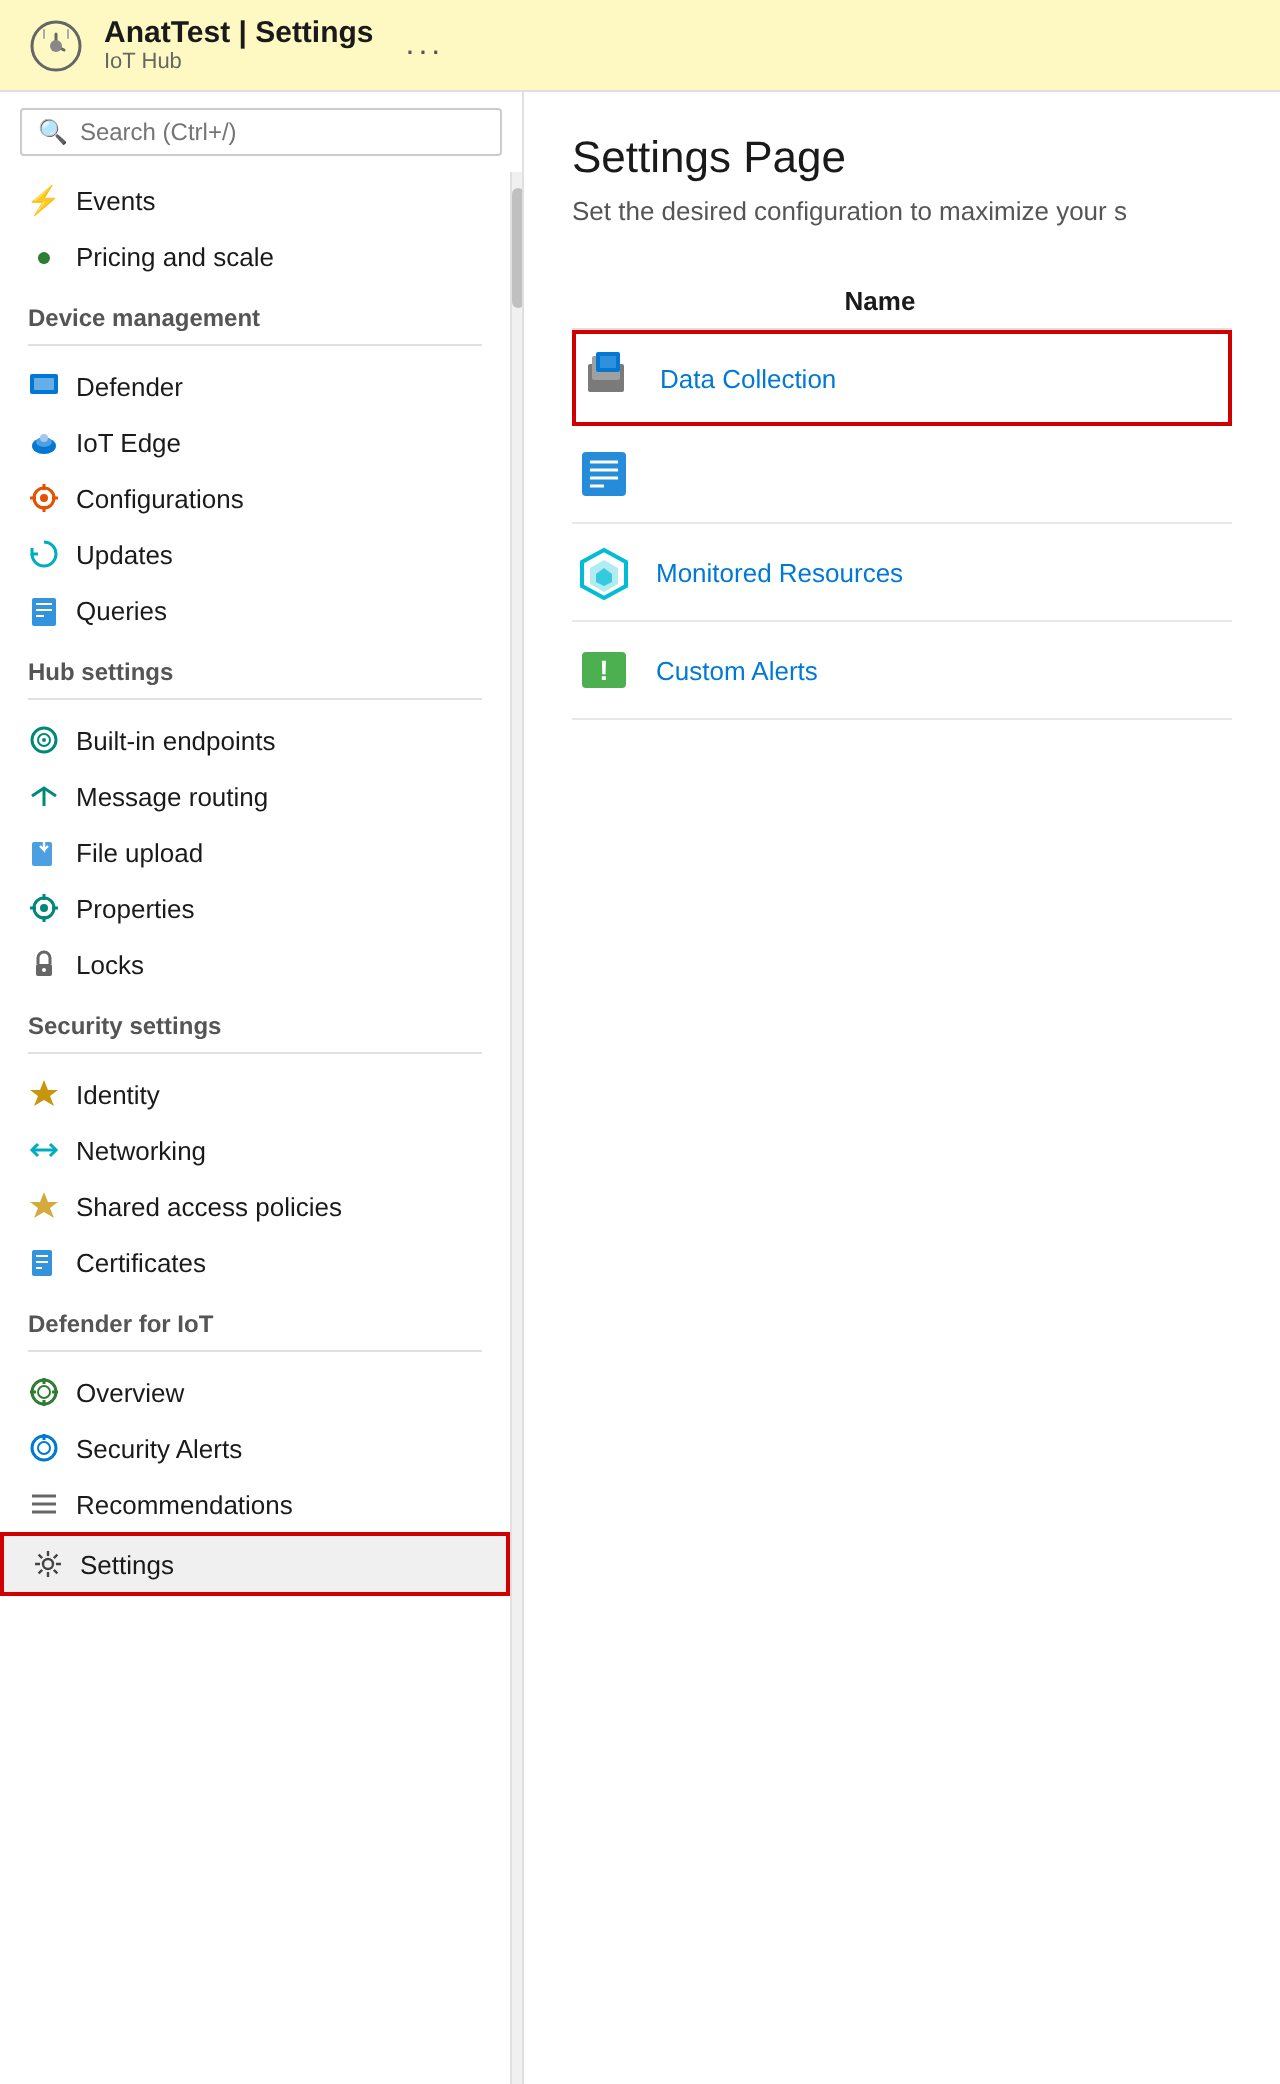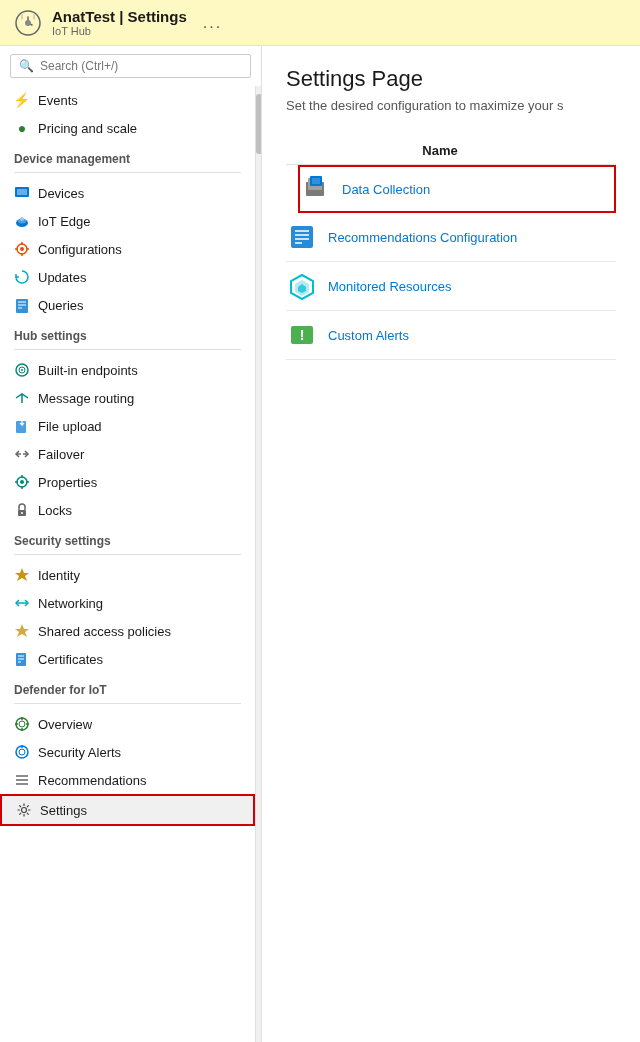--- a/index.html
+++ b/index.html
@@ -157,21 +157,20 @@
     .table-row {
       display: flex;
       align-items: center;
       padding: 8px 0;
       border-bottom: 1px solid #e8e8e8;
       cursor: pointer;
     }
     .table-row.selected {
       border: 2px solid #d00000;
       background: #fff;
-      margin-left: 12px;
     }
 
     .row-icon {
       width: 32px;
       height: 32px;
       display: flex;
       align-items: center;
       justify-content: center;
       margin-right: 10px;
       flex-shrink: 0;
@@ -258,21 +257,21 @@
 
         <div class="section-label">Device management</div>
         <hr class="section-divider">
         <div class="sidebar-item">
           <span class="item-icon icon-blue">
             <svg width="16" height="16" viewBox="0 0 16 16">
                 <rect x="1" y="2" width="14" height="10" rx="1" fill="#0078d4"></rect>
                 <rect x="3" y="4" width="10" height="6" rx="0.5" fill="#fff" opacity="0.4"></rect>
               </svg>
           </span>
-          <span>Devices</span>
+          <span>Defender</span>
         </div>
         <div class="sidebar-item">
           <span class="item-icon icon-blue">
             <svg width="16" height="16" viewBox="0 0 16 16">
                 <ellipse cx="8" cy="10" rx="6" ry="4" fill="#0078d4"></ellipse>
                 <ellipse cx="8" cy="8" rx="4" ry="2.5" fill="#50a0e0"></ellipse>
                 <circle cx="8" cy="6" r="2" fill="#a0c8f0"></circle>
               </svg>
           </span>
           <span>IoT Edge</span>
@@ -334,31 +333,20 @@
         </div>
         <div class="sidebar-item">
           <span class="item-icon icon-blue">
             <svg width="16" height="16" viewBox="0 0 16 16">
                 <rect x="2" y="3" width="10" height="12" rx="1" fill="#0078d4" opacity="0.7"></rect>
                 <polyline points="8,1 8,7 6,5" fill="none" stroke="#fff" stroke-width="1.2"></polyline>
                 <line x1="8" y1="7" x2="10" y2="5" stroke="#fff" stroke-width="1.2"></line>
               </svg>
           </span>
           <span>File upload</span>
-        </div>
-        <div class="sidebar-item">
-          <span class="item-icon icon-grey">
-            <svg width="16" height="16" viewBox="0 0 16 16">
-                <line x1="2" y1="8" x2="7" y2="8" stroke="#666" stroke-width="1.5"></line>
-                <line x1="9" y1="8" x2="14" y2="8" stroke="#666" stroke-width="1.5"></line>
-                <polyline points="5,5 2,8 5,11" fill="none" stroke="#666" stroke-width="1.5"></polyline>
-                <polyline points="11,5 14,8 11,11" fill="none" stroke="#666" stroke-width="1.5"></polyline>
-              </svg>
-          </span>
-          <span>Failover</span>
         </div>
         <div class="sidebar-item">
           <span class="item-icon icon-teal">
             <svg width="16" height="16" viewBox="0 0 16 16">
                 <circle cx="8" cy="8" r="5" fill="none" stroke="#00897b" stroke-width="1.5"></circle>
                 <circle cx="8" cy="8" r="2" fill="#00897b"></circle>
                 <line x1="8" y1="1" x2="8" y2="4" stroke="#00897b" stroke-width="1.5"></line>
                 <line x1="8" y1="12" x2="8" y2="15" stroke="#00897b" stroke-width="1.5"></line>
                 <line x1="1" y1="8" x2="4" y2="8" stroke="#00897b" stroke-width="1.5"></line>
                 <line x1="12" y1="8" x2="15" y2="8" stroke="#00897b" stroke-width="1.5"></line>
@@ -494,21 +482,20 @@
       <div class="table-row">
         <div class="row-icon">
           <svg width="30" height="30" viewBox="0 0 30 30">
             <rect x="4" y="4" width="22" height="22" rx="2" fill="#0078d4" opacity="0.85"></rect>
             <line x1="8" y1="9" x2="22" y2="9" stroke="#fff" stroke-width="1.5"></line>
             <line x1="8" y1="13" x2="22" y2="13" stroke="#fff" stroke-width="1.5"></line>
             <line x1="8" y1="17" x2="22" y2="17" stroke="#fff" stroke-width="1.5"></line>
             <line x1="8" y1="21" x2="15" y2="21" stroke="#fff" stroke-width="1.5"></line>
           </svg>
         </div>
-        <a class="row-link">Recommendations Configuration</a>
       </div>
 
       <div class="table-row">
         <div class="row-icon">
           <svg width="30" height="30" viewBox="0 0 30 30">
             <polygon points="15,4 26,10 26,22 15,28 4,22 4,10" fill="none" stroke="#00bcd4" stroke-width="2"></polygon>
             <polygon points="15,9 22,13 22,21 15,25 8,21 8,13" fill="#00bcd4" opacity="0.3"></polygon>
             <polygon points="15,13 19,16 19,20 15,22 11,20 11,16" fill="#00bcd4" opacity="0.7"></polygon>
           </svg>
         </div>

